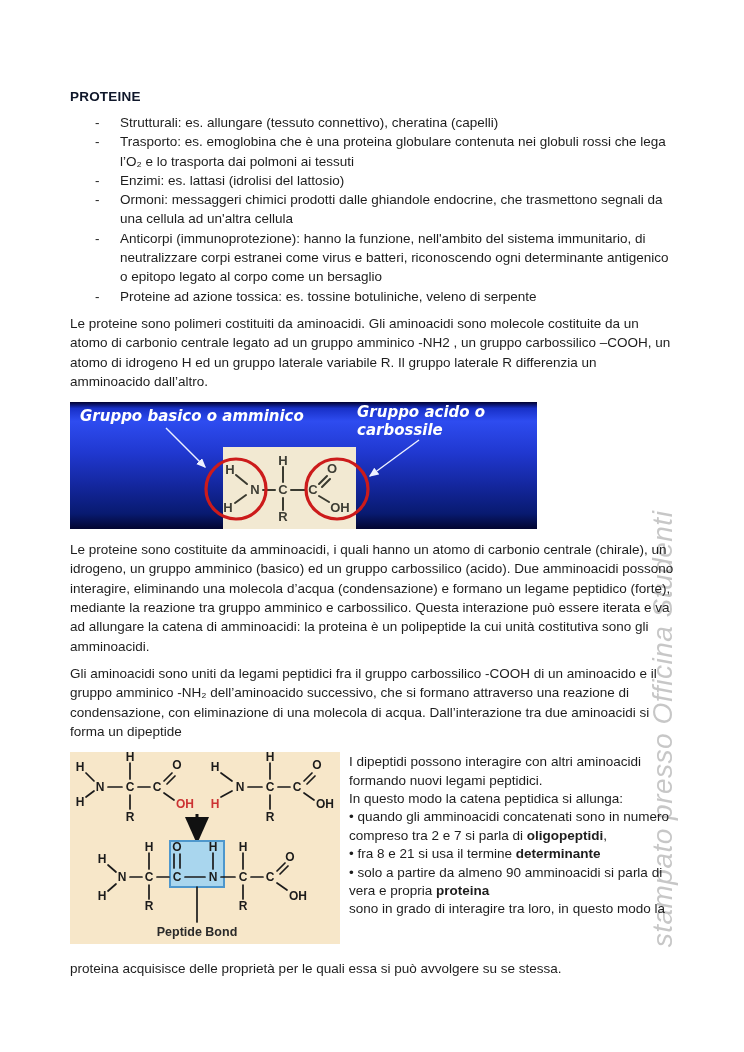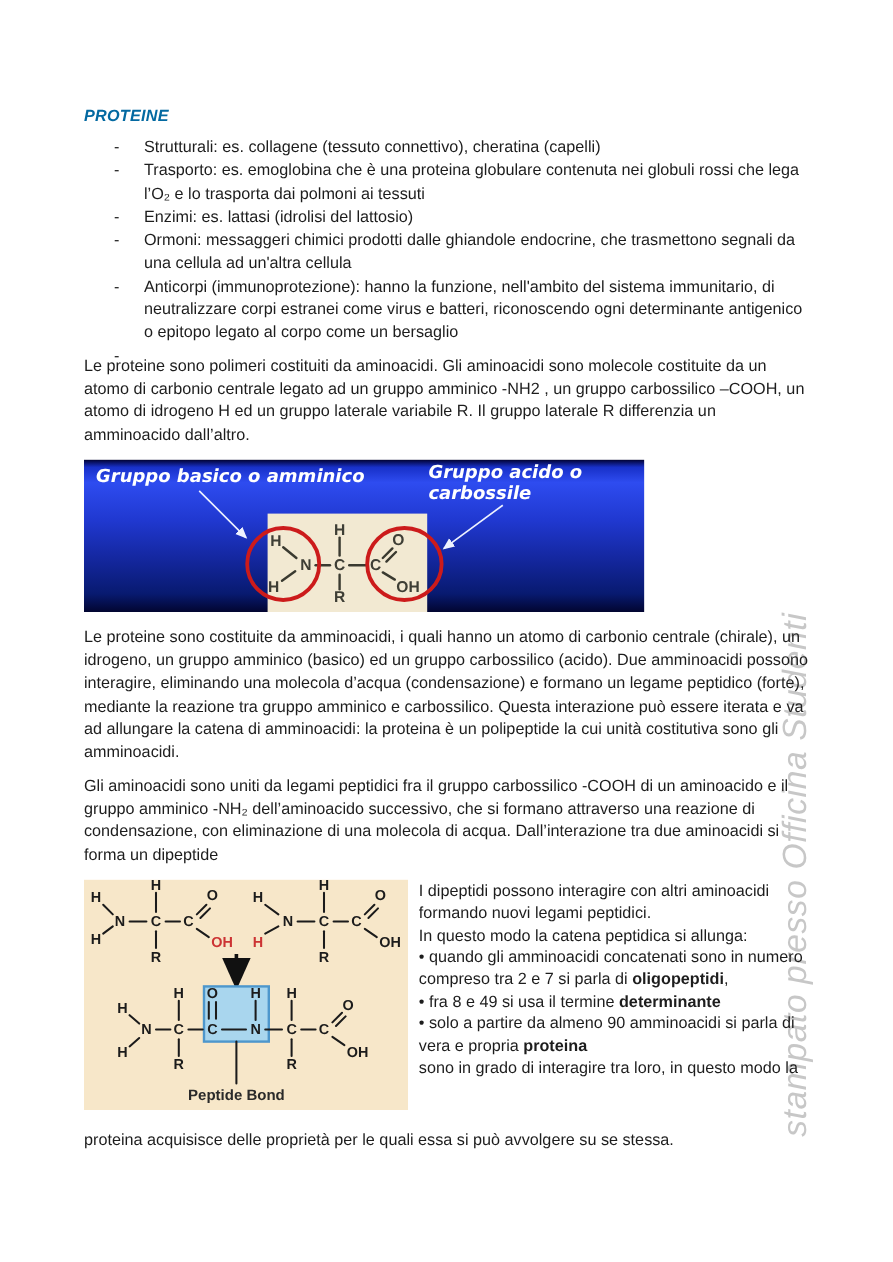--- a/index.html
+++ b/index.html
@@ -1,21 +1,21 @@
 <!DOCTYPE html>
 <html><head>
 <meta charset="utf-8">
 <style>
   html,body { margin:0; padding:0; background:#ffffff; }
   .page {
     position:relative; width:744px; height:1052px; background:#ffffff;
     font-family:"Liberation Sans", sans-serif; color:#1d1d1d; overflow:hidden;
   }
   .content { position:absolute; left:70px; top:89px; width:604px; }
-  .title { font-size:13.5px; font-weight:bold; color:#0369a1; margin:0; letter-spacing:0.2px;font-style:italic; }
+  .title { font-size:13.5px; font-weight:bold; color:#0f172a; margin:0; letter-spacing:0.2px; }
   .body-text { font-size:13.5px; line-height:19.3px; margin:0; }
   .intro { margin-top:17px; }
   ul.functions { list-style:none; margin:9px 0 0 0; padding:0; }
   ul.functions li { position:relative; padding-left:50px; font-size:13.5px; line-height:19.3px; }
   ul.functions li .dash { position:absolute; left:25px; top:0; }
   .para { margin-top:8px; }
   .p-after-fig { margin-top:11px; }
   .fig1-wrap { margin-top:11px; width:550px; height:127px; line-height:0; }
   .fig1-label { font:bold italic 15px "DejaVu Sans", sans-serif; fill:#ffffff; }
   .f1letter { font:bold 13px "Liberation Sans", sans-serif; fill:#3e3e35; text-anchor:middle; }
@@ -49,40 +49,41 @@
   <div class="watermark">stampato presso Officina Studenti</div>
 
   <div class="content">
 
     <p class="title">PROTEINE</p>
 
 
     <ul class="functions">
       <li>
         <span class="dash">-</span>
-        <span>Strutturali: es. collagene (tessuto connettivo), cheratina (capelli)</span>
+        <span>Strutturali: es. allungare (tessuto connettivo), cheratina (capelli)</span>
       </li>
       <li>
         <span class="dash">-</span>
         <span>Trasporto: es. emoglobina che è una proteina globulare contenuta nei globuli rossi che lega l’O₂ e lo trasporta dai polmoni ai tessuti</span>
       </li>
       <li>
         <span class="dash">-</span>
         <span>Enzimi: es. lattasi (idrolisi del lattosio)</span>
       </li>
       <li>
         <span class="dash">-</span>
         <span>Ormoni: messaggeri chimici prodotti dalle ghiandole endocrine, che trasmettono segnali da una cellula ad un'altra cellula</span>
       </li>
       <li>
         <span class="dash">-</span>
         <span>Anticorpi (immunoprotezione): hanno la funzione, nell'ambito del sistema immunitario, di neutralizzare corpi estranei come virus e batteri, riconoscendo ogni determinante antigenico o epitopo legato al corpo come un bersaglio</span>
       </li>
       <li>
         <span class="dash">-</span>
+        <span>Proteine ad azione tossica: es. tossine botuliniche, veleno di serpente</span>
       </li>
     </ul>
 
     <p class="body-text para">Le proteine sono polimeri costituiti da aminoacidi. Gli aminoacidi sono molecole costituite da un atomo di carbonio centrale legato ad un gruppo amminico -NH2 , un gruppo carbossilico –COOH, un atomo di idrogeno H ed un gruppo laterale variabile R. Il gruppo laterale R differenzia un amminoacido dall’altro.</p>
 
     <div class="fig1-wrap">
       <svg width="467" height="127" viewBox="0 0 467 127">
         <defs>
           <linearGradient id="bluegrad" x1="0" y1="0" x2="0" y2="1">
             <stop offset="0" stop-color="#01012f"></stop>
@@ -231,21 +232,21 @@
           <text x="127" y="184" class="f2caption">Peptide Bond</text>
         </svg>
       </div>
 
       <div class="sidecol">
         <div>I dipeptidi possono interagire con altri aminoacidi</div>
         <div>formando nuovi legami peptidici.</div>
         <div>In questo modo la catena peptidica si allunga:</div>
         <div><span>• quando gli amminoacidi concatenati sono in numero</span></div>
         <div><span>compreso tra 2 e 7 si parla di </span><b>oligopeptidi</b><span>,</span></div>
-        <div><span>• fra 8 e 49 si usa il termine </span><b>determinante</b></div>
+        <div><span>• fra 8 e 21 si usa il termine </span><b>determinante</b></div>
         <div><span>• solo a partire da almeno 90 amminoacidi si parla di</span></div>
         <div><span>vera e propria </span><b>proteina</b></div>
         <div>sono in grado di interagire tra loro, in questo modo la</div>
       </div>
     </div>
 
     <p class="body-text closing">proteina acquisisce delle proprietà per le quali essa si può avvolgere su se stessa.</p>
 
   </div>
 </div>

